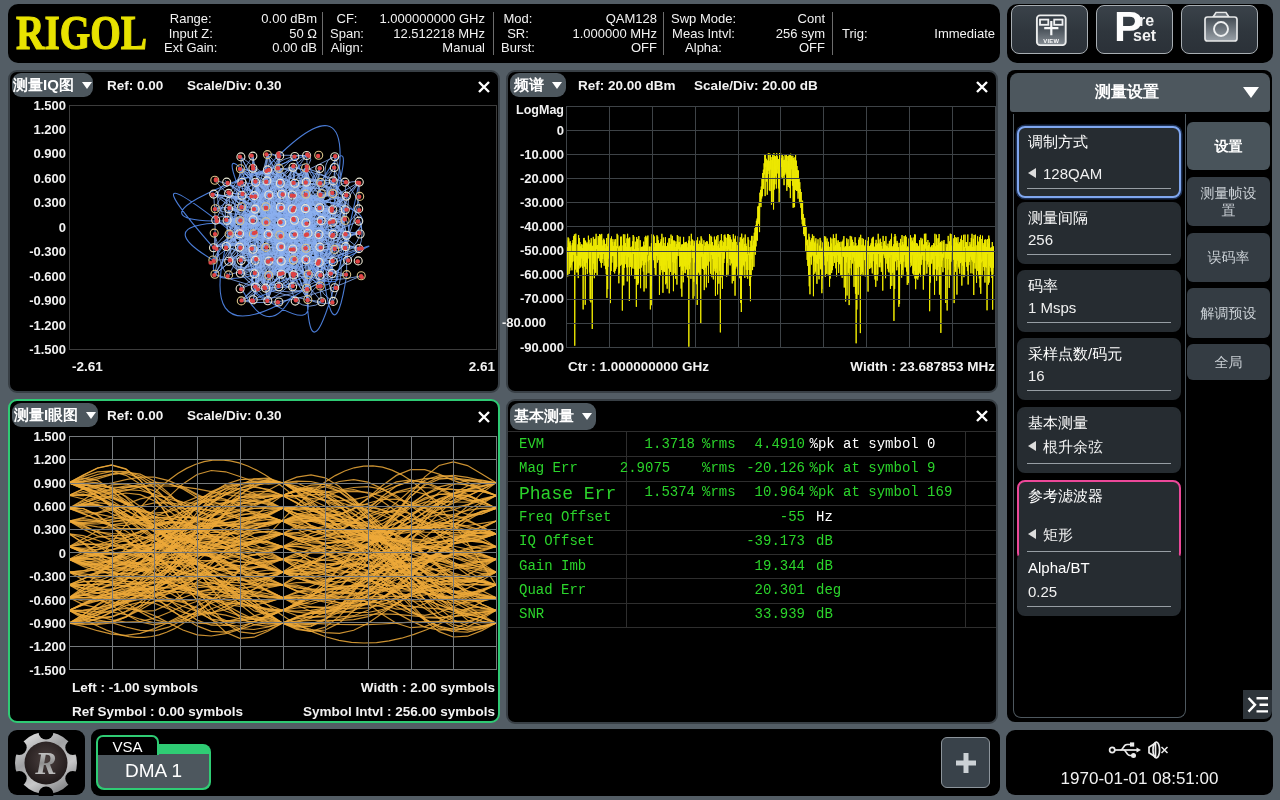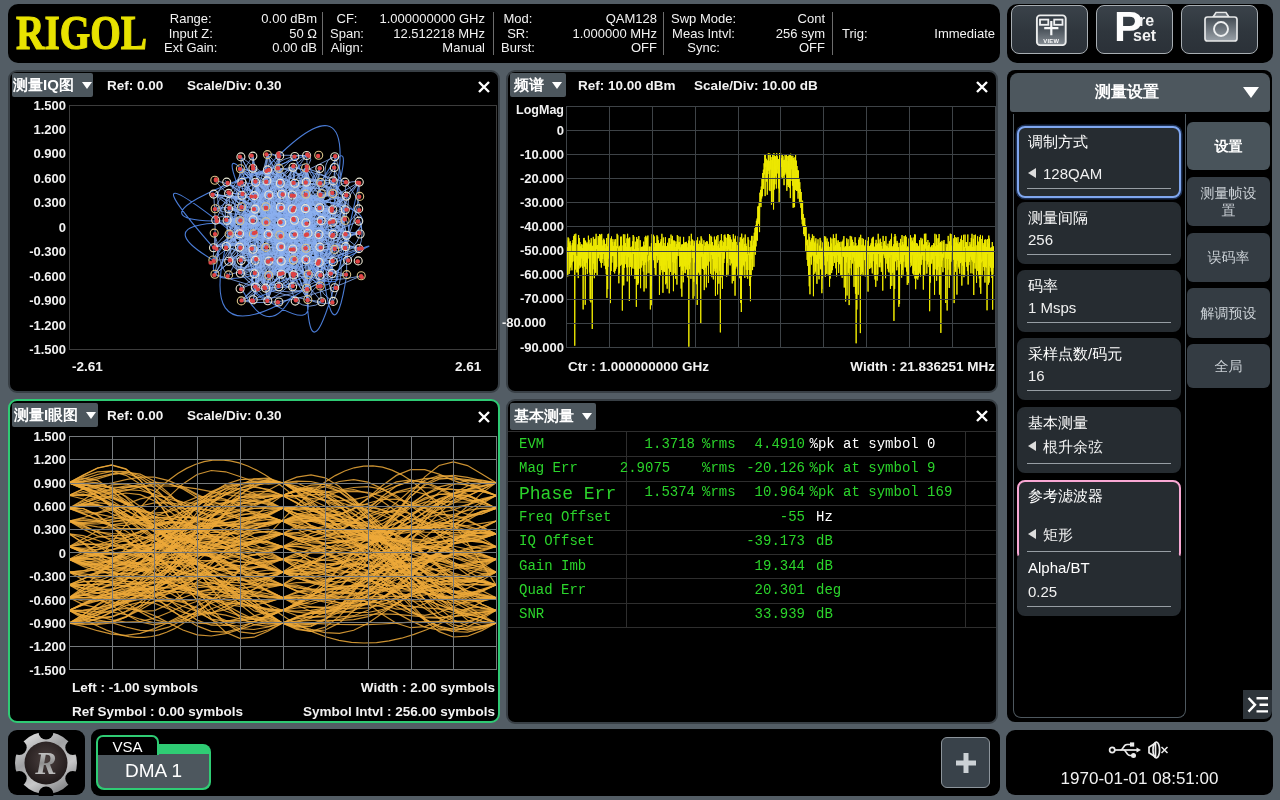--- a/index.html
+++ b/index.html
@@ -1,19 +1,19 @@
 <!DOCTYPE html>
 <html><head><meta charset="utf-8"><title>VSA</title>
 <style>
 *{margin:0;padding:0;box-sizing:border-box}
 html,body{width:1280px;height:800px;background:#535d65;font-family:"Liberation Sans",sans-serif;overflow:hidden;position:relative}
 .abs{position:absolute}
 .blk{position:absolute;background:#000;border-radius:10px}
 .panel{position:absolute;background:#000;border-radius:9px;border:2px solid #383f45}
-.hdrtab{position:absolute;background:#4d575e;border-radius:2px;color:#fff;font-weight:bold;font-size:15px;display:flex;align-items:center;justify-content:center}
+.hdrtab{position:absolute;background:#4d575e;border-radius:9px;color:#fff;font-weight:bold;font-size:15px;display:flex;align-items:center;justify-content:center}
 .dn{width:0;height:0;border-left:5px solid transparent;border-right:5px solid transparent;border-top:7px solid #fff;display:inline-block;margin-left:8px}
 .hinfo{position:absolute;color:#f2f2f2;font-size:13px;line-height:14.6px;white-space:pre}
 .hlab{text-align:center}
 .hval{text-align:right}
 .vsep{position:absolute;width:1px;background:#6d6d6d;top:12px;height:43px}
 .x{position:absolute;width:14px;height:14px}
 .x svg{display:block}
 .ptxt{position:absolute;color:#f2f2f2;font-size:13.5px;font-weight:bold;white-space:pre}
 .ylab{position:absolute;color:#f2f2f2;font-size:13px;font-weight:bold;text-align:right;width:62px;line-height:13px}
 .sbox{position:absolute;left:10px;width:164px;background:#262c31;border:2px solid #262c31;border-radius:8px;color:#fff}
@@ -47,21 +47,21 @@
 12.512218 MHz
 Manual</div>
 <div class="hinfo hlab" style="left:501px;top:12px">Mod:
 SR:
 Burst:</div>
 <div class="hinfo hval" style="left:501px;top:12px;width:156px">QAM128
 1.000000 MHz
 OFF</div>
 <div class="hinfo hlab" style="left:671px;top:12px">Swp Mode:
 Meas Intvl:
-Sync:</div>
+Alpha:</div>
 <div class="hinfo hval" style="left:671px;top:12px;width:154px">Cont
 256 sym
 OFF</div>
 <div class="hinfo hlab" style="left:842px;top:26.6px">Trig:</div>
 <div class="hinfo hval" style="left:842px;top:26.6px;width:153px">Immediate</div>
 <div class="blk" style="left:1007px;top:4px;width:266px;height:59px"></div>
 <div class="gbtn" style="left:1011px"><svg width="77" height="49" viewBox="0 0 77 49">
 <defs>
         <linearGradient id="vg" x1="0" y1="0" x2="0" y2="1">
           <stop offset="0" stop-color="#2f373f"></stop>
@@ -406,25 +406,25 @@
       <circle cx="185.6" cy="126.5" r="2.0" fill="#dd4343"></circle>
       <circle cx="262.1" cy="130.1" r="2.0" fill="#dd4343"></circle>
       <circle cx="224.1" cy="101.7" r="2.0" fill="#dd4343"></circle>
       <circle cx="238.6" cy="49.9" r="2.0" fill="#dd4343"></circle>
       <circle cx="291.2" cy="142.3" r="2.0" fill="#dd4343"></circle>
       <circle cx="287.8" cy="115.4" r="2.0" fill="#dd4343"></circle>
       <circle cx="248.9" cy="155.3" r="2.0" fill="#dd4343"></circle>
       <circle cx="201.7" cy="153.5" r="2.0" fill="#dd4343"></circle>
     </svg></div>
 <div class="ptxt" style="left:72px;top:359px">-2.61</div>
-<div class="ptxt" style="left:455px;top:359px;width:40px;">2.61</div>
+<div class="ptxt" style="left:455px;top:359px;width:40px;text-align:right">2.61</div>
 <div class="panel" style="left:506px;top:70px;width:492px;height:323px"></div>
 <div class="hdrtab" style="left:510px;top:73px;width:56px;height:24px">频谱<span class="dn"></span></div>
-<div class="ptxt" style="left:578px;top:78px">Ref: 10.00 dBm</div>
-<div class="ptxt" style="left:694px;top:78px">Scale/Div: 10.00 dB</div>
+<div class="ptxt" style="left:578px;top:78px">Ref: 20.00 dBm</div>
+<div class="ptxt" style="left:694px;top:78px">Scale/Div: 20.00 dB</div>
 <div class="x" style="left:975px;top:80px">
     <svg width="14" height="14" viewBox="0 0 14 14">
       <path d="M2 2 L12 12 M12 2 L2 12" stroke="#fff" stroke-width="2.4" fill="none"></path>
     </svg>
   </div>
 <div class="ylab" style="left:502px;top:104px;width:62px;font-size:12.5px">LogMag</div>
 <div class="ylab" style="left:502px;top:123.9px">0</div>
 <div class="ylab" style="left:502px;top:147.9px">-10.000</div>
 <div class="ylab" style="left:502px;top:172.0px">-20.000</div>
 <div class="ylab" style="left:502px;top:196.1px">-30.000</div>
@@ -454,21 +454,21 @@
       <line x1="0" y1="120.5" x2="430" y2="120.5" stroke="#3e4347" stroke-width="1.0"></line>
       <line x1="0" y1="145.5" x2="430" y2="145.5" stroke="#3e4347" stroke-width="1.0"></line>
       <line x1="0" y1="169.5" x2="430" y2="169.5" stroke="#3e4347" stroke-width="1.0"></line>
       <line x1="0" y1="193.5" x2="430" y2="193.5" stroke="#3e4347" stroke-width="1.0"></line>
       <line x1="0" y1="217.5" x2="430" y2="217.5" stroke="#3e4347" stroke-width="1.0"></line>
       <line x1="0" y1="241.5" x2="430" y2="241.5" stroke="#3e4347" stroke-width="1.0"></line>
     </svg><svg width="428" height="241" viewBox="0 0 428 241">
       <path d="M0.00 128.7 L0.35 186.1 L0.70 134.4 L1.05 151.0 L1.40 141.3 L1.75 170.4 L2.10 131.4 L2.45 144.8 L2.80 132.5 L3.15 167.9 L3.50 136.7 L3.85 164.6 L4.20 135.2 L4.55 161.4 L4.90 139.4 L5.25 159.2 L5.60 145.6 L5.95 164.3 L6.30 137.2 L6.65 156.2 L7.00 134.1 L7.35 148.7 L7.70 130.0 L8.05 155.2 L8.40 128.4 L8.75 239.7 L9.10 132.1 L9.45 163.5 L9.80 127.7 L10.15 148.1 L10.50 149.6 L10.85 166.4 L11.20 150.1 L11.55 166.2 L11.90 138.4 L12.25 172.1 L12.60 129.1 L12.95 162.7 L13.30 132.0 L13.65 159.4 L14.00 136.1 L14.35 161.5 L14.70 140.4 L15.05 160.5 L15.40 138.4 L15.75 152.4 L16.10 138.6 L16.45 162.0 L16.80 142.0 L17.15 203.4 L17.50 132.2 L17.85 155.0 L18.20 131.9 L18.55 160.5 L18.90 134.4 L19.25 198.8 L19.60 134.8 L19.95 163.1 L20.30 137.4 L20.65 156.7 L21.00 136.4 L21.35 168.1 L21.70 138.3 L22.05 152.5 L22.40 129.7 L22.75 144.4 L23.10 133.8 L23.45 166.5 L23.80 138.4 L24.15 194.8 L24.50 136.8 L24.85 196.4 L25.20 132.2 L25.55 146.1 L25.90 139.6 L26.25 223.0 L26.60 140.0 L26.95 163.3 L27.30 130.9 L27.65 157.4 L28.00 155.2 L28.35 172.2 L28.70 133.1 L29.05 165.8 L29.40 132.6 L29.75 166.9 L30.10 127.8 L30.45 143.0 L30.80 139.6 L31.15 169.0 L31.50 139.0 L31.85 152.4 L32.20 130.1 L32.55 152.1 L32.90 132.3 L33.25 148.5 L33.60 128.0 L33.95 155.1 L34.30 128.7 L34.65 156.7 L35.00 129.9 L35.35 161.6 L35.70 127.9 L36.05 157.0 L36.40 139.6 L36.75 153.1 L37.10 134.2 L37.45 147.8 L37.80 132.7 L38.15 159.7 L38.50 134.3 L38.85 154.7 L39.20 137.9 L39.55 163.1 L39.90 142.4 L40.25 168.2 L40.60 132.1 L40.95 191.9 L41.30 140.4 L41.65 183.1 L42.00 128.2 L42.35 152.5 L42.70 127.7 L43.05 160.8 L43.40 146.1 L43.75 162.4 L44.10 132.4 L44.45 197.1 L44.80 133.8 L45.15 165.0 L45.50 130.5 L45.85 156.6 L46.20 136.0 L46.55 150.0 L46.90 133.2 L47.25 150.2 L47.60 139.9 L47.95 166.0 L48.30 135.8 L48.65 167.4 L49.00 133.4 L49.35 164.7 L49.70 133.3 L50.05 162.7 L50.40 140.2 L50.75 160.8 L51.10 127.8 L51.45 142.2 L51.80 129.2 L52.15 145.1 L52.50 141.5 L52.85 177.3 L53.20 139.8 L53.55 167.2 L53.90 141.2 L54.25 159.7 L54.60 130.8 L54.95 145.0 L55.30 130.6 L55.65 158.6 L56.00 139.5 L56.35 204.6 L56.70 145.6 L57.05 176.2 L57.40 128.3 L57.75 179.4 L58.10 134.5 L58.45 161.8 L58.80 128.4 L59.15 158.2 L59.50 137.1 L59.85 149.4 L60.20 140.8 L60.55 161.3 L60.90 132.4 L61.25 175.4 L61.60 127.8 L61.95 161.2 L62.30 133.0 L62.65 151.2 L63.00 132.1 L63.35 195.0 L63.70 131.4 L64.05 156.6 L64.40 141.3 L64.75 160.9 L65.10 147.3 L65.45 169.8 L65.80 140.6 L66.15 160.6 L66.50 135.4 L66.85 162.4 L67.20 129.0 L67.55 147.8 L67.90 130.7 L68.25 163.0 L68.60 143.3 L68.95 172.9 L69.30 135.7 L69.65 169.0 L70.00 141.5 L70.35 200.8 L70.70 131.1 L71.05 149.3 L71.40 133.2 L71.75 178.8 L72.10 142.0 L72.45 177.2 L72.80 130.0 L73.15 147.8 L73.50 146.0 L73.85 162.7 L74.20 134.2 L74.55 182.2 L74.90 141.6 L75.25 161.5 L75.60 140.9 L75.95 159.4 L76.30 140.7 L76.65 154.7 L77.00 140.8 L77.35 165.5 L77.70 135.7 L78.05 185.5 L78.40 139.4 L78.75 159.0 L79.10 131.1 L79.45 156.4 L79.80 129.8 L80.15 182.3 L80.50 131.9 L80.85 167.4 L81.20 130.7 L81.55 148.5 L81.90 129.5 L82.25 155.3 L82.60 149.8 L82.95 167.2 L83.30 140.7 L83.65 154.0 L84.00 140.6 L84.35 203.4 L84.70 145.3 L85.05 179.7 L85.40 137.1 L85.75 199.2 L86.10 128.2 L86.45 179.4 L86.80 134.3 L87.15 151.6 L87.50 128.8 L87.85 154.2 L88.20 130.4 L88.55 162.0 L88.90 140.9 L89.25 168.5 L89.60 137.1 L89.95 169.8 L90.30 137.3 L90.65 149.7 L91.00 129.3 L91.35 156.6 L91.70 130.7 L92.05 148.1 L92.40 134.4 L92.75 154.1 L93.10 137.2 L93.45 188.9 L93.80 137.5 L94.15 169.2 L94.50 135.8 L94.85 159.9 L95.20 133.1 L95.55 164.0 L95.90 127.8 L96.25 166.4 L96.60 139.8 L96.95 186.8 L97.30 131.5 L97.65 165.4 L98.00 137.0 L98.35 165.9 L98.70 139.8 L99.05 159.5 L99.40 131.2 L99.75 178.3 L100.10 140.9 L100.45 176.9 L100.80 140.0 L101.15 182.7 L101.50 136.8 L101.85 154.5 L102.20 138.6 L102.55 162.4 L102.90 132.4 L103.25 187.3 L103.60 132.2 L103.95 164.1 L104.30 138.2 L104.65 166.0 L105.00 128.6 L105.35 145.7 L105.70 133.1 L106.05 169.2 L106.40 129.9 L106.75 156.2 L107.10 135.7 L107.45 185.2 L107.80 134.4 L108.15 167.3 L108.50 134.8 L108.85 157.1 L109.20 141.0 L109.55 172.6 L109.90 135.4 L110.25 153.1 L110.60 138.2 L110.95 178.6 L111.30 129.1 L111.65 149.9 L112.00 130.1 L112.35 143.1 L112.70 136.4 L113.05 150.1 L113.40 136.1 L113.75 161.0 L114.10 130.7 L114.45 160.0 L114.80 141.4 L115.15 182.6 L115.50 138.7 L115.85 190.7 L116.20 138.6 L116.55 164.7 L116.90 138.2 L117.25 176.3 L117.60 130.9 L117.95 166.9 L118.30 137.4 L118.65 160.3 L119.00 136.3 L119.35 167.2 L119.70 136.1 L120.05 161.1 L120.40 135.8 L120.75 163.5 L121.10 137.4 L121.45 171.3 L121.80 141.3 L122.15 158.9 L122.50 134.6 L122.85 240.7 L123.20 130.2 L123.55 163.1 L123.90 135.2 L124.25 156.4 L124.60 139.4 L124.95 172.8 L125.30 127.8 L125.65 143.6 L126.00 133.3 L126.35 152.0 L126.70 134.1 L127.05 192.7 L127.40 139.8 L127.75 175.7 L128.10 134.8 L128.45 156.4 L128.80 136.8 L129.15 190.2 L129.50 138.0 L129.85 155.1 L130.20 134.4 L130.55 178.2 L130.90 137.2 L131.25 198.9 L131.60 131.3 L131.95 167.1 L132.30 137.9 L132.65 166.1 L133.00 141.1 L133.35 168.8 L133.70 134.7 L134.05 155.1 L134.40 136.8 L134.75 217.9 L135.10 130.3 L135.45 150.6 L135.80 132.6 L136.15 162.8 L136.50 138.3 L136.85 162.7 L137.20 148.2 L137.55 164.0 L137.90 134.3 L138.25 184.1 L138.60 139.9 L138.95 168.3 L139.30 136.4 L139.65 161.6 L140.00 136.6 L140.35 181.4 L140.70 135.1 L141.05 148.7 L141.40 135.6 L141.75 159.6 L142.10 137.9 L142.45 176.9 L142.80 139.6 L143.15 155.5 L143.50 128.0 L143.85 146.3 L144.20 138.5 L144.55 167.7 L144.90 129.8 L145.25 149.0 L145.60 131.0 L145.95 171.2 L146.30 136.0 L146.65 152.9 L147.00 142.0 L147.35 173.4 L147.70 139.5 L148.05 165.3 L148.40 130.6 L148.75 162.6 L149.10 134.5 L149.45 189.9 L149.80 133.6 L150.15 166.9 L150.50 130.5 L150.85 162.4 L151.20 139.9 L151.55 188.4 L151.90 129.0 L152.25 150.8 L152.60 138.3 L152.95 177.7 L153.30 141.8 L153.65 165.1 L154.00 135.3 L154.35 226.4 L154.70 134.2 L155.05 171.3 L155.40 128.1 L155.75 147.1 L156.10 134.7 L156.45 182.8 L156.80 139.8 L157.15 170.0 L157.50 136.3 L157.85 157.0 L158.20 129.1 L158.55 152.5 L158.90 128.5 L159.25 145.8 L159.60 130.9 L159.95 142.9 L160.30 140.2 L160.65 170.6 L161.00 132.0 L161.35 157.0 L161.70 128.0 L162.05 168.7 L162.40 128.2 L162.75 143.3 L163.10 132.9 L163.45 153.0 L163.80 129.0 L164.15 159.4 L164.50 131.1 L164.85 153.9 L165.20 133.5 L165.55 157.3 L165.90 143.0 L166.25 177.4 L166.60 136.2 L166.95 164.8 L167.30 128.2 L167.65 174.9 L168.00 132.6 L168.35 168.3 L168.70 133.5 L169.05 189.7 L169.40 129.8 L169.75 162.6 L170.10 135.9 L170.45 160.4 L170.80 146.8 L171.15 160.4 L171.50 139.3 L171.85 169.7 L172.20 130.2 L172.55 154.7 L172.90 142.9 L173.25 172.2 L173.60 136.3 L173.95 154.0 L174.30 131.3 L174.65 196.8 L175.00 137.5 L175.35 206.0 L175.70 127.7 L176.05 161.4 L176.40 132.9 L176.75 170.0 L177.10 141.6 L177.45 159.1 L177.80 131.7 L178.15 160.4 L178.50 138.2 L178.85 171.9 L179.20 128.5 L179.55 155.4 L179.90 137.6 L180.25 163.8 L180.60 140.0 L180.95 170.7 L181.30 148.2 L181.65 172.7 L182.00 131.2 L182.35 149.1 L182.70 133.8 L183.05 164.0 L183.40 147.5 L183.75 180.0 L184.10 141.0 L184.45 195.2 L184.80 134.8 L185.15 170.6 L185.50 129.9 L185.85 153.1 L186.20 139.6 L186.55 164.1 L186.90 129.9 L187.25 146.2 L187.60 134.6 L187.95 160.8 L188.30 126.7 L188.65 143.7 L189.00 122.0 L189.35 148.7 L189.70 119.4 L190.05 140.4 L190.40 114.8 L190.75 134.3 L191.10 112.5 L191.45 134.6 L191.80 100.5 L192.15 115.6 L192.50 100.2 L192.85 117.9 L193.20 96.4 L193.55 126.1 L193.90 86.7 L194.25 98.2 L194.60 83.9 L194.95 101.1 L195.30 80.5 L195.65 92.5 L196.00 72.9 L196.35 90.3 L196.70 67.0 L197.05 79.3 L197.40 63.7 L197.75 82.9 L198.10 57.3 L198.45 68.3 L198.80 48.7 L199.15 90.1 L199.50 48.5 L199.85 60.9 L200.20 52.8 L200.55 75.5 L200.90 54.2 L201.25 88.7 L201.60 54.7 L201.95 68.1 L202.30 47.4 L202.65 64.7 L203.00 47.2 L203.35 84.2 L203.70 54.9 L204.05 85.1 L204.40 47.9 L204.75 63.5 L205.10 51.1 L205.45 98.6 L205.80 54.1 L206.15 97.1 L206.50 48.2 L206.85 70.7 L207.20 51.0 L207.55 103.5 L207.90 47.1 L208.25 83.6 L208.60 49.8 L208.95 78.3 L209.30 50.2 L209.65 70.4 L210.00 50.9 L210.35 82.5 L210.70 47.1 L211.05 63.3 L211.40 50.4 L211.75 67.4 L212.10 53.3 L212.45 82.4 L212.80 53.1 L213.15 97.1 L213.50 47.0 L213.85 86.8 L214.20 52.5 L214.55 70.2 L214.90 47.6 L215.25 61.0 L215.60 52.0 L215.95 71.5 L216.30 48.4 L216.65 71.9 L217.00 50.2 L217.35 69.8 L217.70 54.2 L218.05 79.2 L218.40 53.8 L218.75 69.2 L219.10 48.1 L219.45 66.5 L219.80 50.2 L220.15 68.1 L220.50 48.1 L220.85 84.8 L221.20 50.1 L221.55 78.8 L221.90 54.9 L222.25 81.0 L222.60 49.8 L222.95 80.8 L223.30 48.3 L223.65 82.1 L224.00 52.9 L224.35 92.1 L224.70 47.7 L225.05 74.9 L225.40 50.2 L225.75 63.3 L226.10 52.4 L226.45 79.6 L226.80 49.8 L227.15 101.8 L227.50 51.9 L227.85 100.7 L228.20 53.9 L228.55 101.2 L228.90 51.3 L229.25 83.8 L229.60 48.4 L229.95 84.1 L230.30 54.6 L230.65 85.0 L231.00 60.0 L231.35 84.7 L231.70 64.0 L232.05 92.7 L232.40 64.6 L232.75 87.1 L233.10 72.3 L233.45 97.2 L233.80 76.2 L234.15 94.7 L234.50 83.2 L234.85 101.8 L235.20 86.0 L235.55 113.4 L235.90 96.8 L236.25 118.2 L236.60 94.7 L236.95 120.3 L237.30 108.1 L237.65 128.1 L238.00 114.7 L238.35 130.1 L238.70 111.9 L239.05 125.4 L239.40 119.0 L239.75 145.1 L240.10 120.4 L240.45 139.2 L240.80 135.1 L241.15 153.9 L241.50 133.8 L241.85 159.9 L242.20 139.7 L242.55 169.3 L242.90 127.8 L243.25 180.3 L243.60 130.8 L243.95 188.3 L244.30 136.1 L244.65 151.1 L245.00 134.3 L245.35 158.6 L245.70 132.3 L246.05 150.3 L246.40 128.4 L246.75 148.9 L247.10 133.6 L247.45 190.2 L247.80 129.9 L248.15 155.4 L248.50 136.8 L248.85 167.7 L249.20 135.4 L249.55 165.5 L249.90 132.3 L250.25 157.2 L250.60 149.1 L250.95 177.8 L251.30 137.6 L251.65 157.7 L252.00 133.3 L252.35 169.3 L252.70 145.5 L253.05 173.3 L253.40 139.7 L253.75 152.9 L254.10 131.9 L254.45 162.7 L254.80 134.6 L255.15 163.6 L255.50 143.3 L255.85 187.2 L256.20 141.6 L256.55 172.1 L256.90 136.3 L257.25 183.1 L257.60 134.0 L257.95 159.3 L258.30 130.1 L258.65 150.2 L259.00 139.8 L259.35 170.8 L259.70 130.6 L260.05 148.0 L260.40 135.6 L260.75 167.9 L261.10 132.5 L261.45 155.3 L261.80 140.4 L262.15 168.7 L262.50 135.8 L262.85 148.8 L263.20 140.8 L263.55 180.7 L263.90 144.6 L264.25 172.5 L264.60 131.6 L264.95 158.4 L265.30 137.5 L265.65 167.1 L266.00 132.6 L266.35 164.2 L266.70 146.4 L267.05 160.0 L267.40 128.4 L267.75 150.1 L268.10 140.7 L268.45 156.8 L268.80 132.0 L269.15 151.5 L269.50 139.4 L269.85 162.3 L270.20 127.8 L270.55 170.5 L270.90 134.5 L271.25 149.3 L271.60 137.3 L271.95 156.0 L272.30 134.4 L272.65 167.0 L273.00 138.0 L273.35 158.2 L273.70 136.1 L274.05 157.9 L274.40 141.2 L274.75 169.4 L275.10 135.7 L275.45 169.4 L275.80 150.9 L276.15 171.8 L276.50 135.5 L276.85 150.4 L277.20 133.6 L277.55 150.6 L277.90 130.1 L278.25 181.5 L278.60 141.5 L278.95 164.1 L279.30 140.3 L279.65 195.5 L280.00 141.0 L280.35 156.4 L280.70 132.4 L281.05 189.5 L281.40 136.8 L281.75 151.1 L282.10 133.3 L282.45 166.8 L282.80 140.7 L283.15 199.1 L283.50 140.2 L283.85 162.3 L284.20 129.9 L284.55 154.0 L284.90 137.4 L285.25 169.6 L285.60 130.6 L285.95 146.6 L286.30 133.8 L286.65 157.5 L287.00 136.0 L287.35 151.4 L287.70 139.8 L288.05 180.9 L288.40 139.6 L288.75 155.2 L289.10 131.2 L289.45 187.7 L289.80 137.1 L290.15 237.3 L290.50 139.9 L290.85 203.5 L291.20 140.3 L291.55 161.7 L291.90 139.3 L292.25 188.7 L292.60 133.8 L292.95 159.7 L293.30 131.4 L293.65 160.8 L294.00 146.7 L294.35 227.1 L294.70 128.8 L295.05 163.9 L295.40 139.3 L295.75 168.4 L296.10 132.2 L296.45 166.1 L296.80 138.5 L297.15 168.9 L297.50 132.9 L297.85 147.0 L298.20 140.8 L298.55 154.1 L298.90 139.5 L299.25 170.4 L299.60 133.9 L299.95 159.8 L300.30 140.4 L300.65 160.3 L301.00 134.8 L301.35 170.6 L301.70 139.8 L302.05 185.6 L302.40 131.2 L302.75 148.3 L303.10 140.1 L303.45 162.8 L303.80 140.2 L304.15 157.1 L304.50 138.8 L304.85 162.2 L305.20 136.9 L305.55 161.0 L305.90 132.6 L306.25 167.4 L306.60 131.6 L306.95 155.2 L307.30 130.8 L307.65 148.1 L308.00 142.0 L308.35 168.9 L308.70 140.7 L309.05 173.5 L309.40 137.2 L309.75 180.8 L310.10 133.8 L310.45 158.2 L310.80 138.9 L311.15 174.6 L311.50 137.6 L311.85 168.4 L312.20 127.8 L312.55 148.0 L312.90 133.8 L313.25 160.9 L313.60 137.6 L313.95 161.3 L314.30 132.7 L314.65 156.4 L315.00 136.0 L315.35 165.8 L315.70 139.9 L316.05 152.6 L316.40 142.8 L316.75 184.6 L317.10 129.9 L317.45 148.0 L317.80 137.0 L318.15 149.5 L318.50 135.2 L318.85 152.1 L319.20 139.0 L319.55 172.2 L319.90 130.2 L320.25 153.4 L320.60 139.8 L320.95 157.6 L321.30 140.4 L321.65 162.7 L322.00 137.7 L322.35 165.6 L322.70 141.7 L323.05 166.5 L323.40 134.9 L323.75 151.6 L324.10 140.5 L324.45 182.9 L324.80 133.3 L325.15 149.0 L325.50 127.7 L325.85 179.9 L326.20 140.3 L326.55 166.8 L326.90 141.6 L327.25 165.4 L327.60 138.4 L327.95 214.9 L328.30 130.9 L328.65 182.9 L329.00 128.0 L329.35 155.3 L329.70 130.1 L330.05 151.2 L330.40 137.4 L330.75 164.3 L331.10 134.9 L331.45 154.0 L331.80 136.8 L332.15 161.2 L332.50 141.3 L332.85 200.8 L333.20 155.1 L333.55 197.9 L333.90 136.9 L334.25 155.8 L334.60 132.9 L334.95 158.1 L335.30 139.6 L335.65 171.6 L336.00 129.1 L336.35 164.0 L336.70 136.0 L337.05 168.8 L337.40 138.6 L337.75 155.6 L338.10 130.0 L338.45 149.1 L338.80 131.4 L339.15 161.4 L339.50 129.4 L339.85 160.7 L340.20 130.8 L340.55 165.5 L340.90 141.8 L341.25 178.9 L341.60 140.5 L341.95 157.7 L342.30 141.5 L342.65 176.9 L343.00 132.5 L343.35 178.9 L343.70 135.5 L344.05 161.2 L344.40 129.2 L344.75 156.6 L345.10 136.0 L345.45 159.6 L345.80 131.7 L346.15 149.2 L346.50 134.7 L346.85 167.5 L347.20 136.7 L347.55 168.6 L347.90 131.5 L348.25 164.8 L348.60 128.4 L348.95 172.5 L349.30 128.6 L349.65 183.2 L350.00 140.7 L350.35 172.4 L350.70 137.0 L351.05 151.0 L351.40 137.8 L351.75 173.6 L352.10 141.0 L352.45 171.2 L352.80 139.8 L353.15 167.5 L353.50 134.2 L353.85 166.2 L354.20 147.6 L354.55 170.5 L354.90 131.8 L355.25 158.7 L355.60 134.6 L355.95 153.8 L356.30 132.7 L356.65 149.5 L357.00 146.4 L357.35 183.6 L357.70 138.5 L358.05 167.3 L358.40 127.8 L358.75 168.8 L359.10 128.5 L359.45 142.5 L359.80 127.6 L360.15 154.7 L360.50 136.0 L360.85 167.6 L361.20 140.1 L361.55 158.3 L361.90 134.0 L362.25 155.8 L362.60 139.0 L362.95 161.1 L363.30 136.6 L363.65 205.2 L364.00 157.1 L364.35 176.6 L364.70 141.3 L365.05 157.2 L365.40 140.0 L365.75 157.6 L366.10 139.0 L366.45 153.3 L366.80 141.6 L367.15 170.2 L367.50 137.3 L367.85 168.8 L368.20 137.7 L368.55 188.8 L368.90 127.8 L369.25 149.8 L369.60 140.4 L369.95 163.3 L370.30 128.6 L370.65 174.7 L371.00 132.4 L371.35 164.2 L371.70 139.1 L372.05 169.2 L372.40 132.3 L372.75 160.7 L373.10 128.0 L373.45 188.6 L373.80 137.1 L374.15 150.1 L374.50 135.9 L374.85 226.9 L375.20 136.8 L375.55 160.8 L375.90 134.8 L376.25 154.4 L376.60 147.7 L376.95 166.2 L377.30 135.8 L377.65 151.6 L378.00 134.0 L378.35 147.1 L378.70 148.9 L379.05 161.9 L379.40 145.9 L379.75 197.0 L380.10 137.8 L380.45 152.6 L380.80 141.2 L381.15 204.5 L381.50 138.3 L381.85 163.7 L382.20 129.9 L382.55 152.9 L382.90 146.0 L383.25 181.9 L383.60 135.4 L383.95 158.8 L384.30 127.7 L384.65 169.0 L385.00 128.0 L385.35 146.4 L385.70 139.7 L386.05 155.7 L386.40 129.1 L386.75 150.1 L387.10 140.2 L387.45 153.7 L387.80 132.4 L388.15 197.1 L388.50 129.1 L388.85 160.5 L389.20 131.2 L389.55 165.8 L389.90 136.6 L390.25 158.1 L390.60 131.7 L390.95 188.6 L391.30 136.7 L391.65 154.6 L392.00 131.1 L392.35 160.7 L392.70 138.1 L393.05 162.6 L393.40 136.6 L393.75 167.7 L394.10 136.0 L394.45 157.1 L394.80 132.9 L395.15 155.8 L395.50 129.6 L395.85 179.6 L396.20 144.8 L396.55 159.6 L396.90 134.1 L397.25 168.4 L397.60 128.8 L397.95 171.2 L398.30 141.0 L398.65 169.1 L399.00 128.6 L399.35 141.7 L399.70 136.1 L400.05 156.1 L400.40 136.1 L400.75 160.8 L401.10 139.7 L401.45 165.1 L401.80 128.5 L402.15 178.5 L402.50 140.6 L402.85 159.2 L403.20 140.0 L403.55 155.8 L403.90 136.1 L404.25 150.6 L404.60 138.6 L404.95 167.3 L405.30 131.9 L405.65 153.8 L406.00 127.8 L406.35 155.5 L406.70 141.1 L407.05 167.6 L407.40 132.8 L407.75 189.0 L408.10 128.9 L408.45 157.1 L408.80 140.6 L409.15 162.6 L409.50 128.7 L409.85 145.8 L410.20 157.9 L410.55 176.8 L410.90 139.4 L411.25 164.9 L411.60 130.3 L411.95 148.2 L412.30 135.7 L412.65 168.7 L413.00 139.7 L413.35 172.4 L413.70 131.0 L414.05 181.4 L414.40 128.9 L414.75 187.8 L415.10 133.0 L415.45 156.3 L415.80 153.8 L416.15 170.3 L416.50 129.7 L416.85 155.2 L417.20 139.4 L417.55 161.0 L417.90 137.1 L418.25 164.7 L418.60 133.9 L418.95 176.6 L419.30 133.3 L419.65 160.9 L420.00 133.9 L420.35 161.5 L420.70 140.9 L421.05 204.3 L421.40 133.0 L421.75 147.9 L422.10 137.8 L422.45 178.6 L422.80 129.6 L423.15 176.6 L423.50 132.7 L423.85 159.9 L424.20 141.7 L424.55 161.5 L424.90 142.5 L425.25 165.6 L425.60 141.3 L425.95 171.9 L426.30 136.0 L426.65 203.6 L427.00 140.3 L427.35 161.7 L427.70 140.5 L428.05 168.0" fill="none" stroke="#eee900" stroke-width="1"></path>
     </svg></div>
 <div class="ptxt" style="left:568px;top:359px">Ctr : 1.000000000 GHz</div>
-<div class="ptxt" style="left:795px;top:359px;width:200px;text-align:right">Width : 21.836251 MHz</div>
+<div class="ptxt" style="left:795px;top:359px;width:200px;text-align:right">Width : 23.687853 MHz</div>
 <div class="panel" style="left:8px;top:399px;width:492px;height:324px;border-color:#2fca74"></div>
 <div class="hdrtab" style="left:12px;top:403px;width:86px;height:24px">测量I眼图<span class="dn"></span></div>
 <div class="ptxt" style="left:107px;top:408px">Ref: 0.00</div>
 <div class="ptxt" style="left:187px;top:408px">Scale/Div: 0.30</div>
 <div class="x" style="left:477px;top:410px">
     <svg width="14" height="14" viewBox="0 0 14 14">
       <path d="M2 2 L12 12 M12 2 L2 12" stroke="#fff" stroke-width="2.4" fill="none"></path>
     </svg>
   </div>
 <div class="ylab" style="left:4px;top:429.8px">1.500</div>
@@ -735,35 +735,35 @@
 <div class="sbox" style="left:1017px;top:338px;height:62px;border:2px solid #262c31">
     <div class="lb">采样点数/码元</div>
     <div class="vl">16</div>
     <div class="ul"></div>
   </div>
 <div class="sbox" style="left:1017px;top:407px;height:66px;border:2px solid #262c31">
     <div class="lb">基本测量</div>
     <div class="vl"><span class="lt"></span>根升余弦</div>
     <div class="ul"></div>
   </div>
-<div class="sbox" style="left:1017px;top:480px;height:81px;border:2px solid #f9a8d4">
+<div class="sbox" style="left:1017px;top:480px;height:81px;border:2px solid #ec4899">
     <div class="lb">参考滤波器</div>
     <div class="vl"><span class="lt"></span>矩形</div>
     <div class="ul"></div>
   </div>
 <div class="sbox" style="left:1017px;top:552px;height:64px;border:2px solid #262c31">
     <div class="lb">Alpha/BT</div>
     <div class="vl">0.25</div>
     <div class="ul"></div>
   </div>
 <div class="stab" style="left:1187px;top:122px;height:48px;background:#49545b;color:#fff;font-weight:bold">设置</div>
 <div class="stab" style="left:1187px;top:177px;height:49px;">测量帧设<br>置</div>
 <div class="stab" style="left:1187px;top:233px;height:49px;">误码率</div>
 <div class="stab" style="left:1187px;top:288px;height:50px;">解调预设</div>
-<div class="stab" style="left:1187px;top:344px;height:44px;">全局</div>
+<div class="stab" style="left:1187px;top:344px;height:36px;">全局</div>
 <div class="abs" style="left:1012.5px;top:114px;width:173px;height:604px;border:1.5px solid #4e585f;border-top:none;border-radius:0 0 8px 8px"></div>
 <div class="abs" style="left:1243px;top:690px;width:29px;height:29px;background:#2e353b;display:flex;align-items:center;justify-content:center;border-radius:0 0 8px 0">
     <svg width="28" height="28" viewBox="0 0 28 28">
 <path d="M4.5 7 L11 13.8 L4.5 20.6" fill="none" stroke="#fff" stroke-width="2.4"></path>
 <path d="M12.5 7.2 H24 M15.5 13.8 H24 M12.5 20.4 H24" stroke="#fff" stroke-width="2.4"></path>
 </svg>
   </div>
 <div class="blk" style="left:8px;top:730px;width:77px;height:65px;border-radius:9px"></div>
 <div class="abs" style="left:13px;top:730px"><svg width="66" height="66" viewBox="0 0 66 66">
 <defs>

